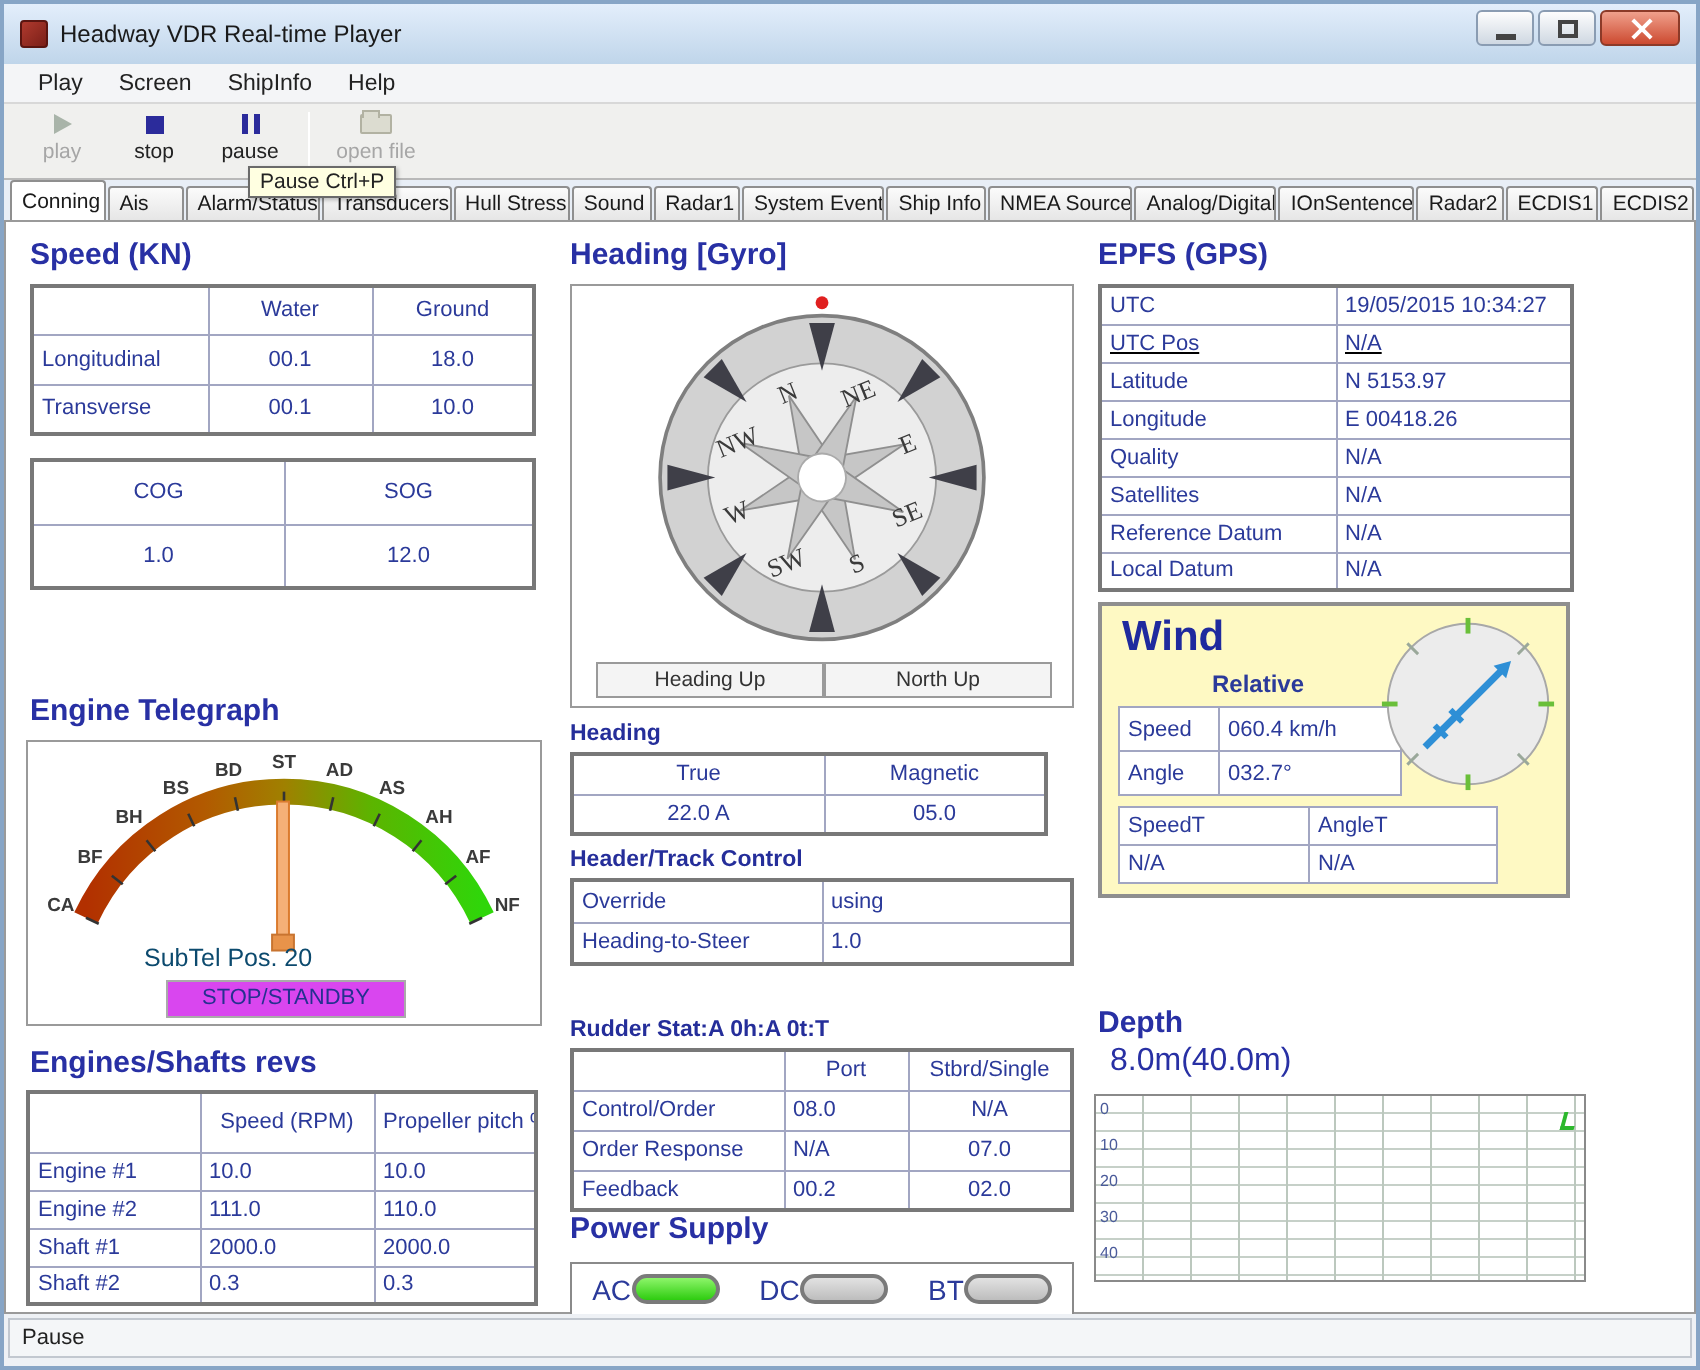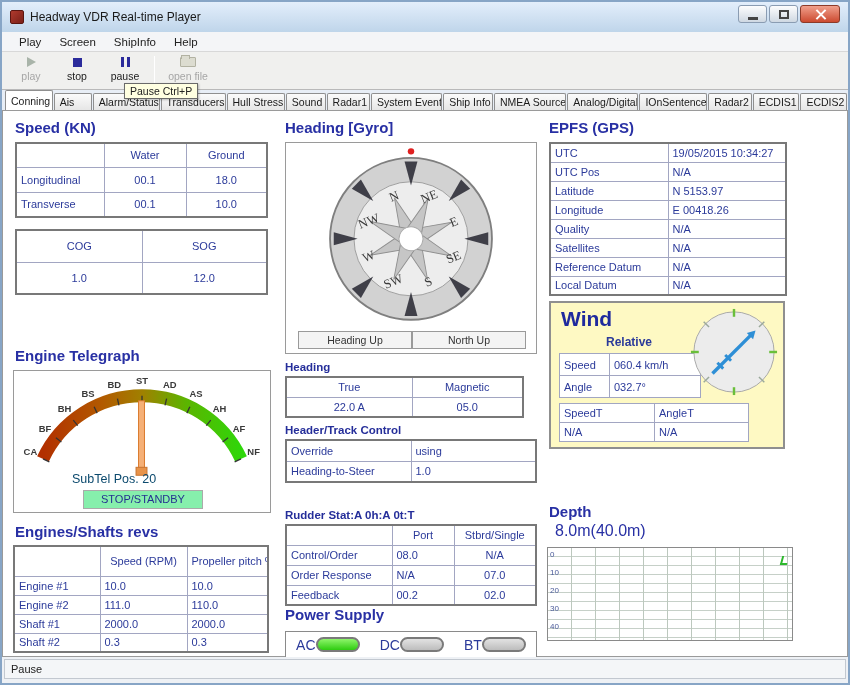--- a/index.html
+++ b/index.html
@@ -52,21 +52,21 @@
   .sub-title { position:absolute; font-size:11.5px; font-weight:bold; color:#252e9a; }
 
   table.grid { position:absolute; border-collapse:collapse; table-layout:fixed; border:2px solid #787878; background:#fff; }
   table.grid td, table.grid th { border:1px solid #a2a6c2; font-size:11px; font-weight:normal; color:#2b3a9a; padding:1px 4px; overflow:hidden; white-space:nowrap; }
   .c { text-align:center; } .b { font-weight:bold; } .pre { white-space:pre-line; }
   .lt { color:#7078b4; }
 
   
   .panel { position:absolute; border:1px solid #9a9a9a; background:#fff; }
   .subtel { position:absolute; left:58px; top:101px; font-size:12.5px; color:#0c4a6e; }
-  .tele-btn { position:absolute; left:69px; top:119px; width:120px; height:19px; background:#86efac; border:1px solid #aaa; font-size:11px; color:#253090; text-align:center; line-height:17px; }
+  .tele-btn { position:absolute; left:69px; top:119px; width:120px; height:19px; background:#d946ef; border:1px solid #aaa; font-size:11px; color:#253090; text-align:center; line-height:17px; }
 
   
   .gyro-btn { position:absolute; top:188px; width:114px; height:18px; background:#f4f4f4; border:1px solid #9a9a9a; font-size:10.5px; color:#333; text-align:center; line-height:16px; }
 
   
   .power-panel { position:absolute; left:282px; top:520px; width:252px; height:27px; border:1px solid #8a8a8a; display:flex; align-items:center; justify-content:space-around; background:#fff; }
   .pw { display:flex; align-items:center; gap:0; font-size:14px; color:#2b3a9a;text-align:center; }
   .led { width:44px; height:15px; border-radius:8px; border:2px solid #7a7a7a; }
   .led.on { background:linear-gradient(#8df56a,#2ecc10); }
   .led.off { background:linear-gradient(#e2e2e2,#bdbdbd); }
@@ -406,21 +406,21 @@
       </div>
     </div>
 
     <div class="sec-title" style="left:546px; top:8px;">EPFS (GPS)</div>
     <table class="grid" style="left:546px; top:31px; width:238px;">
       <tbody>
           <tr style="height:19px;">
         <td class="b" style="width:118px;">UTC</td>
         <td class="b">19/05/2015 10:34:27</td>
       </tr>
-      <tr style="height:19px;">
+      <tr style="height:19px;text-decoration:underline;">
         <td class="b">UTC Pos</td>
         <td class="b">N/A</td>
       </tr>
       <tr style="height:19px;">
         <td class="b">Latitude</td>
         <td class="b">N 5153.97</td>
       </tr>
       <tr style="height:19px;">
         <td class="b">Longitude</td>
         <td class="b">E 00418.26</td>

